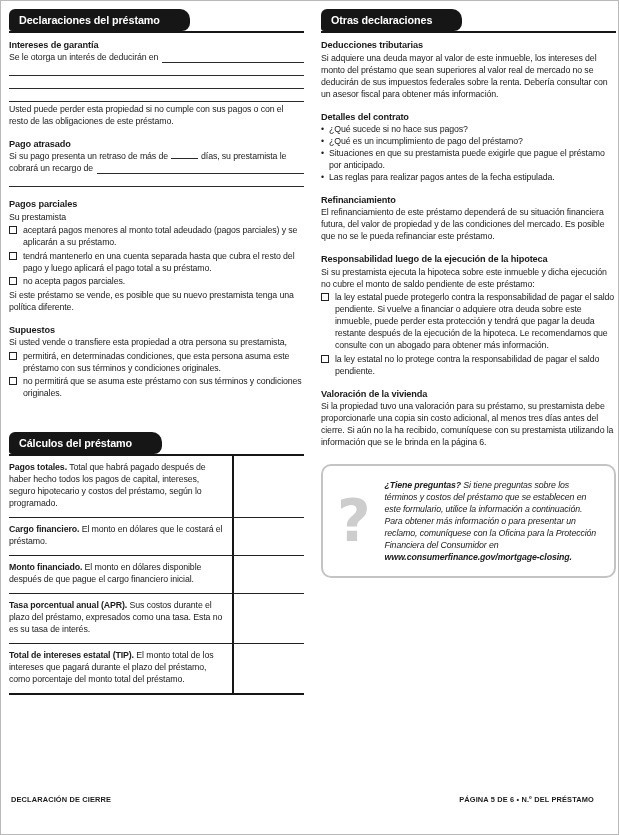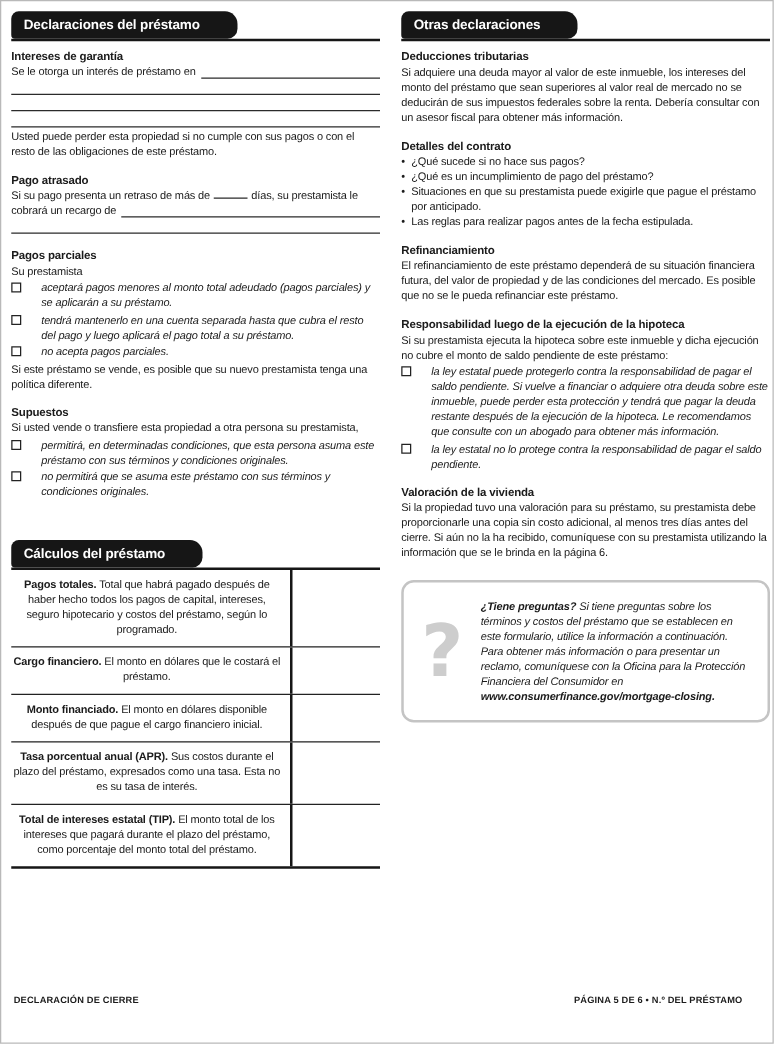--- a/index.html
+++ b/index.html
@@ -34,28 +34,28 @@
   p.body { margin-top:0.5px; }
   .b { font-weight:bold; }
 
   
   .fill-line { display:flex; align-items:flex-end; }
   .fill { flex:1; border-bottom:1px solid #2b2b2b; height:11px; margin-left:4px; }
   .blank { border-bottom:1px solid #2b2b2b; height:13px; }
   .inline-blank { display:inline-block; width:27px; border-bottom:1px solid #2b2b2b; height:9px; margin:0 3px; }
 
   
-  .check { display:flex; gap:16px; margin:1.5px 0;font-style:italic; }
+  .check { display:flex; gap:6px; margin:1.5px 0; }
   .box { flex:none; width:8px; height:8px; border:1.2px solid #222; margin-top:2px; background:#fff; }
   .bullet { display:flex; gap:5px; }
   .dot { flex:none; font-size:8.8px; line-height:12px; }
 
   
   .calc { margin-top:33px; }
-  .calc-table { border-bottom:2.5px solid #161616;text-align:center; }
+  .calc-table { border-bottom:2.5px solid #161616; }
   .calc-row { display:flex; }
   .calc-row + .calc-row { border-top:1.6px solid #222; }
   .calc-desc { flex:1; padding:5px 6px 8px 0; }
   .calc-val { flex:0 0 72px; border-left:2.2px solid #161616; padding:5px 0 0 5px; }
 
   
   .qbox {
     margin-top:16px;
     border:2px solid #c4c4c4;
     border-radius:10px;
@@ -86,21 +86,21 @@
 
 <div class="columns">
 
   <div class="col">
     <div class="sec-header">
       <span class="tab">Declaraciones del préstamo</span>
     </div>
 
     <div class="h h-first">Intereses de garantía</div>
     <div class="fill-line">
-      <span>Se le otorga un interés de préstamo en</span>
+      <span>Se le otorga un interés de deducirán en</span>
       <span class="fill"></span>
     </div>
     <div class="blank"></div>
     <div class="blank"></div>
     <div class="blank"></div>
     <p class="body mt5">Usted puede perder esta propiedad si no cumple con sus pagos o con el resto de las obligaciones de este préstamo.</p>
 
     <div class="h">Pago atrasado</div>
     <p class="body"><span>Si su pago presenta un retraso de más de</span><span class="inline-blank"></span><span>días, su prestamista le</span></p>
     <div class="fill-line">

